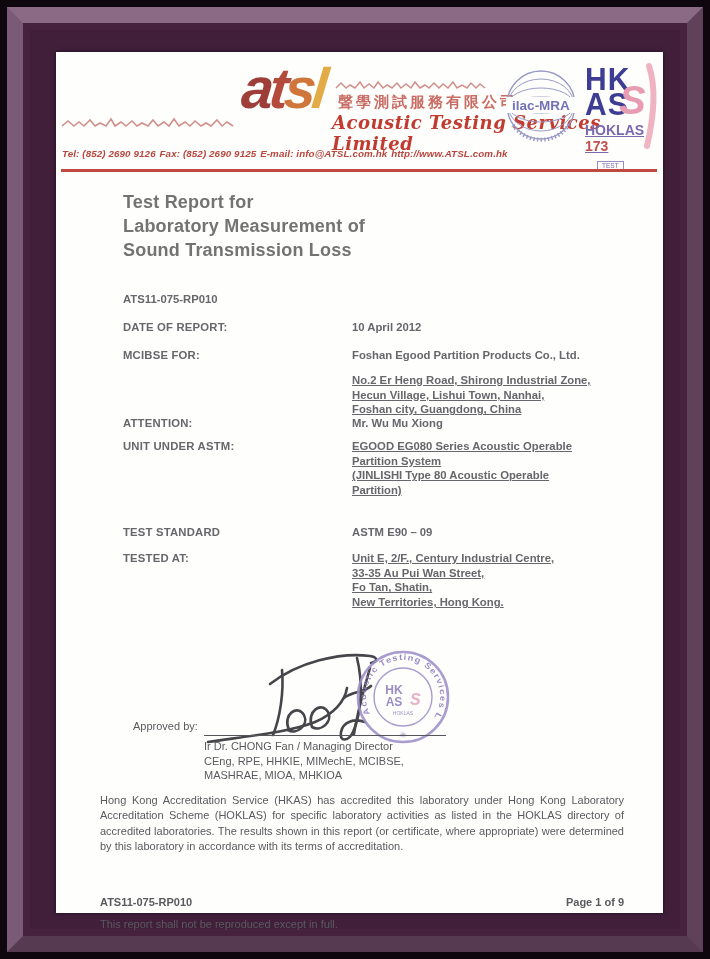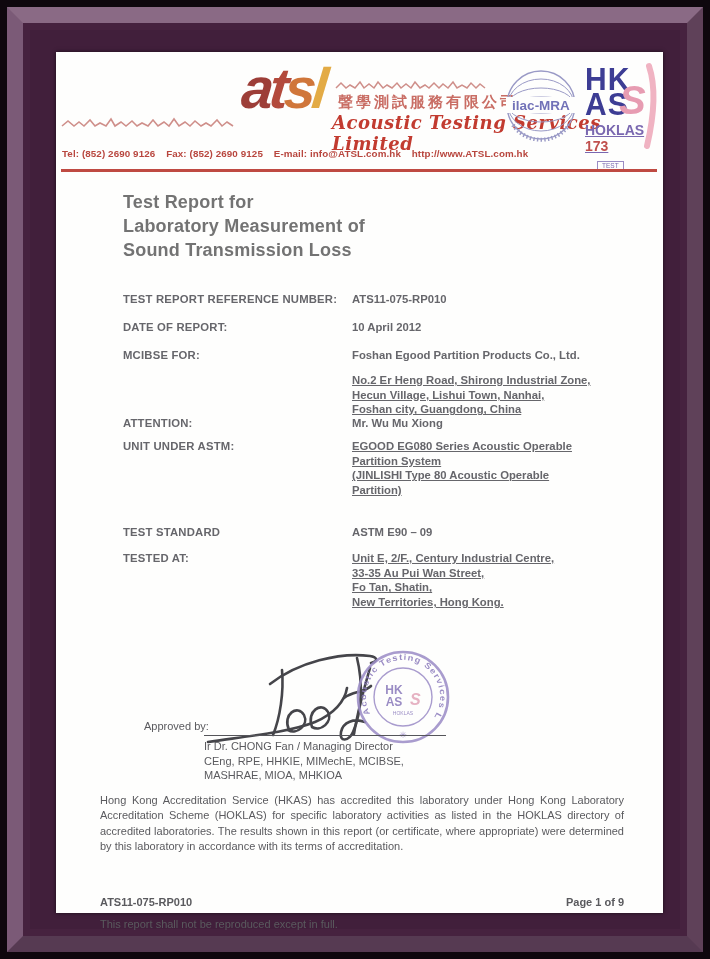--- a/index.html
+++ b/index.html
@@ -11,21 +11,21 @@
   .abs{position:absolute;}
   
   .atsl-logo{font-weight:700;font-style:italic;font-size:57px;letter-spacing:-4px;transform:skewX(-6deg);line-height:1;}
   .atsl-a{color:#9d3e38;}
   .atsl-t{color:#b34a3c;}
   .atsl-s{color:#d0763a;}
   .atsl-l{color:#e3ab45;}
   .chinese{font-size:15px;font-weight:700;color:#c96d64;letter-spacing:3px;font-family:"DejaVu Sans",sans-serif;}
   .script-name{font-size:18px;font-weight:700;font-style:italic;color:#c23b30;font-family:"DejaVu Serif",serif;letter-spacing:.5px;}
   .addr{font-size:9.8px;color:#b8463e;font-weight:600;letter-spacing:.1px;}
-  .contact span{margin-right:8px;}
+  .contact span{margin-right:1px;font-style:italic;}
   .red-rule{height:2.5px;background:#bf4a42;}
   .hkas-letters{font-weight:900;font-size:30px;line-height:25px;color:#3d3d94;letter-spacing:1px;transform:scaleY(1.05);}
   .hoklas-line{font-size:14px;font-weight:700;color:#7a68b0;text-decoration:underline;margin-top:6px;}
   .hoklas-num{color:#c0504d;}
   .test-box{display:inline-block;font-size:6.5px;color:#7a68b0;border:1px solid #9a8cc4;padding:0 4px;margin-top:1px;margin-left:12px;}
   
   .title{font-size:18px;font-weight:700;color:#737373;line-height:1.32;letter-spacing:.2px;}
   
   .frow{position:absolute;left:67px;width:497px;display:flex;font-size:11.3px;font-weight:700;color:#66666b;line-height:1.3;}
   .flbl{width:229px;flex:none;letter-spacing:.2px;}
@@ -96,21 +96,20 @@
 
     <div class="abs red-rule" style="left:5px;top:117px;width:596px"></div>
 
     <div class="abs title" style="left:67px;top:139px">
       <div>Test Report for</div>
       <div>Laboratory Measurement of</div>
       <div>Sound Transmission Loss</div>
     </div>
 
     <div class="frow" style="top:240px">
-      <div class="flbl">TEST REPORT REFERENCE NUMBER:</div>
       <div class="fval">ATS11-075-RP010</div>
     </div>
     <div class="frow" style="top:268px">
       <div class="flbl">DATE OF REPORT:</div>
       <div class="fval">10 April 2012</div>
     </div>
     <div class="frow" style="top:296px">
       <div class="flbl">MCIBSE FOR:</div>
       <div class="fval">Foshan Egood Partition Products Co., Ltd.</div>
     </div>
@@ -165,21 +164,21 @@
       <text font-size="8.2" font-weight="bold" fill="#8d7dbd" letter-spacing="1">
         <textPath href="#stampcircle" startOffset="2" textLength="190" lengthAdjust="spacingAndGlyphs">Acoustic Testing Services Limited</textPath>
       </text>
       <text x="53" y="94" text-anchor="middle" font-size="9" fill="#9e8fc8">✳</text>
       <text x="44" y="50" text-anchor="middle" font-size="12" font-weight="900" fill="#8d7dbd">HK</text>
       <text x="44" y="62" text-anchor="middle" font-size="12" font-weight="900" fill="#8d7dbd">AS</text>
       <text x="60" y="61" font-size="16" font-style="italic" font-weight="bold" fill="#e3a8bb">S</text>
       <text x="53" y="71" text-anchor="middle" font-size="5" fill="#8d7dbd">HOKLAS</text>
     </svg>
 
-    <div class="abs smalltext" style="left:88px;top:668px">Approved by:</div>
+    <div class="abs smalltext" style="left:77px;top:668px">Approved by:</div>
     <div class="abs sig-line" style="left:148px;top:683px;width:242px"></div>
     <div class="abs smalltext" style="left:148px;top:687px;line-height:1.32">
       <div>Ir Dr. CHONG Fan / Managing Director</div>
       <div>CEng, RPE, HHKIE, MIMechE, MCIBSE,</div>
       <div>MASHRAE, MIOA, MHKIOA</div>
     </div>
 
     <div class="abs smalltext justify" style="left:44px;top:741px;width:524px">Hong Kong Accreditation Service (HKAS) has accredited this laboratory under Hong Kong Laboratory Accreditation Scheme (HOKLAS) for specific laboratory activities as listed in the HOKLAS directory of accredited laboratories. The results shown in this report (or certificate, where appropriate) were determined by this laboratory in accordance with its terms of accreditation.</div>
 
     <div class="abs smalltext" style="left:44px;top:866px">This report shall not be reproduced except in full.</div>

